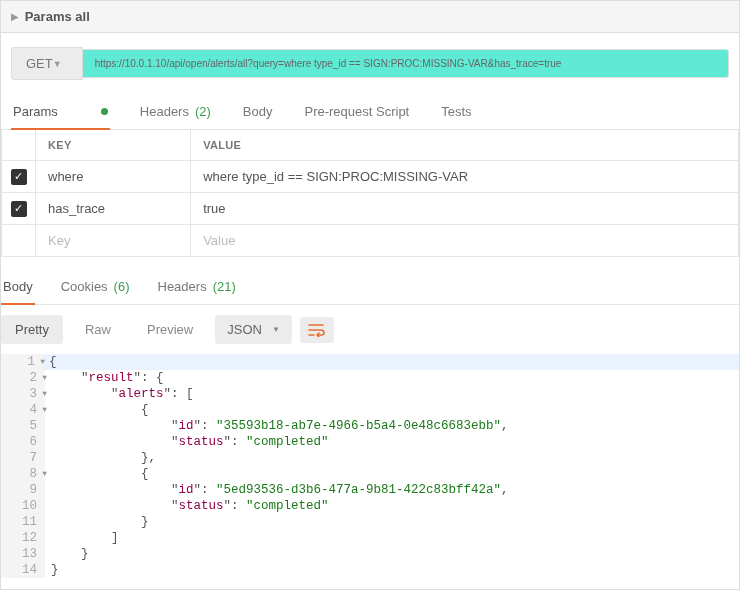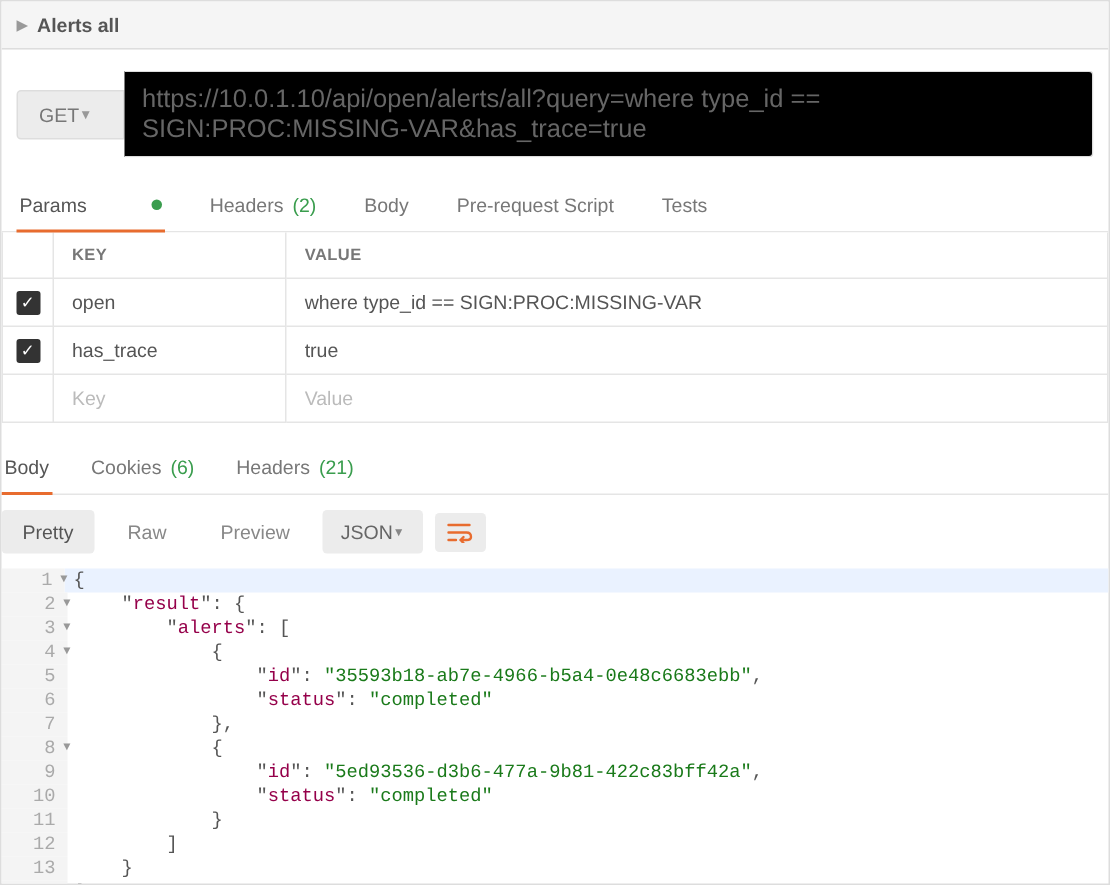--- a/index.html
+++ b/index.html
@@ -3,21 +3,21 @@
 <meta charset="utf-8">
 <style>
 * { box-sizing: border-box; margin: 0; padding: 0; }
 body { font-family: -apple-system, BlinkMacSystemFont, "Segoe UI", Arial, sans-serif; font-size: 13px; color: #555; background: #fff; width: 740px; height: 590px; overflow: hidden; border: 1px solid #ddd; }
 .header-bar { background: #f5f5f5; border-bottom: 1px solid #ddd; padding: 8px 10px; display: flex; align-items: center; gap: 6px; }
 .header-bar .tri { font-size: 10px; color: #999; }
 .header-bar .title { font-weight: 600; color: #555; }
 .url-row { padding: 14px 10px; display: flex; align-items: center; gap: 0; }
 .method-select { background: #ececec; border: 1px solid #ddd; padding: 8px 20px 8px 14px; display: flex; align-items: center; color: #777; border-radius: 3px 0 0 3px; }
 .method-select .chev { font-size: 9px; color: #999; }
-.url-input { flex: 1; border: 1px solid #ddd; border-left: none; padding: 8px 12px; color: #666; font-size: 17px; border-radius: 0 3px 3px 0; background: #000000; }
+.url-input { flex: 1; border: 1px solid #ddd; border-left: none; padding: 8px 12px; color: #666; font-size: 10px; border-radius: 0 3px 3px 0; background: #5eead4; }
 .tabs { display: flex; gap: 28px; padding: 0 10px; border-bottom: 1px solid #e5e5e5; }
 .tab { padding: 10px 2px; color: #777; cursor: pointer; display: flex; align-items: center; gap: 6px; position: relative; }
 .tab.active { color: #555; gap: 43px; }
 .tab.active::after { content: ""; position: absolute; bottom: -1px; left: 0; right: 0; height: 2px; background: #e86c2f; }
 .tab .dot { width: 7px; height: 7px; border-radius: 50%; background: #3a9d4e; display: inline-block; }
 .tab .count { color: #3a9d4e; }
 .param-table { width: 100%; border-collapse: collapse; }
 .param-table th { text-align: left; font-weight: 600; color: #777; font-size: 11px; padding: 9px 12px; border: 1px solid #e5e5e5; border-top: none; background: #fff; letter-spacing: 0.3px; }
 .param-table td { border: 1px solid #e5e5e5; padding: 8px 12px; font-size: 13px; color: #555; }
 .param-table td.check-cell { width: 34px; text-align: center; padding: 6px; }
@@ -25,39 +25,39 @@
 .empty-row td { color: #bbb; }
 .sub { height: 10px; }
 .resp-tabs { display: flex; gap: 24px; padding: 12px 10px 0 0; border-bottom: 1px solid #e5e5e5; }
 .resp-tab { padding: 0 2px 10px 2px; color: #777; display: flex; align-items: center; gap: 6px; position: relative; cursor: pointer; }
 .resp-tab.active { color: #555; }
 .resp-tab.active::after { content: ""; position: absolute; bottom: -1px; left: 0; right: 0; height: 2px; background: #e86c2f; }
 .resp-tab .count { color: #3a9d4e; }
 .view-bar { display: flex; align-items: center; gap: 8px; padding: 10px 0; }
 .view-btn { padding: 7px 14px; border-radius: 3px; color: #888; cursor: pointer; }
 .view-btn.active { background: #ececec; color: #555; }
-.fmt-select { background: #ececec; padding: 7px 12px; border-radius: 3px; display: flex; align-items: center; gap: 0; color: #666; cursor: pointer; }
+.fmt-select { background: #ececec; padding: 7px 12px; border-radius: 3px; display: flex; align-items: center; gap: 10px; color: #666; cursor: pointer; }
 .fmt-select .chev { font-size: 8px; color: #888; }
 .wrap-btn { background: #ececec; padding: 6px 8px; border-radius: 3px; display: flex; align-items: center; cursor: pointer; }
 .wrap-btn svg { display: block; }
 .code-area { font-family: "SFMono-Regular", Consolas, "Liberation Mono", Menlo, monospace; font-size: 12.5px; line-height: 16px; }
 .code-line { display: flex; }
 .gutter { width: 44px; text-align: right; padding-right: 8px; color: #aaa; background: #f4f4f4; user-select: none; position: relative; }
 .gutter .fold { position: absolute; right: -2px; font-size: 8px; color: #999; }
 .code { padding-left: 6px; white-space: pre; color: #555; }
 .code-line.hl .code { background: #eaf2ff; width: 100%; }
 .k { color: #95004a; }
 .s { color: #1a7a1a; }
 </style>
 </head>
 <body>
 
 <div class="header-bar">
   <span class="tri">▶</span>
-  <span class="title">Alerts all</span>
+  <span class="title">Params all</span>
 </div>
 
 <div class="url-row">
   <div class="method-select">
     <span>GET</span>
     <span class="chev">▼</span>
   </div>
   <div class="url-input">https://10.0.1.10/api/open/alerts/all?query=where type_id == SIGN:PROC:MISSING-VAR&amp;has_trace=true</div>
 </div>
 
@@ -85,21 +85,21 @@
   <thead>
     <tr>
       <th class="check-cell"></th>
       <th>KEY</th>
       <th>VALUE</th>
     </tr>
   </thead>
   <tbody>
     <tr>
       <td class="check-cell"><span class="checkbox">✓</span></td>
-      <td>open</td>
+      <td>where</td>
       <td>where type_id == SIGN:PROC:MISSING-VAR</td>
     </tr>
     <tr>
       <td class="check-cell"><span class="checkbox">✓</span></td>
       <td>has_trace</td>
       <td>true</td>
     </tr>
     <tr class="empty-row">
       <td class="check-cell"></td>
       <td>Key</td>

